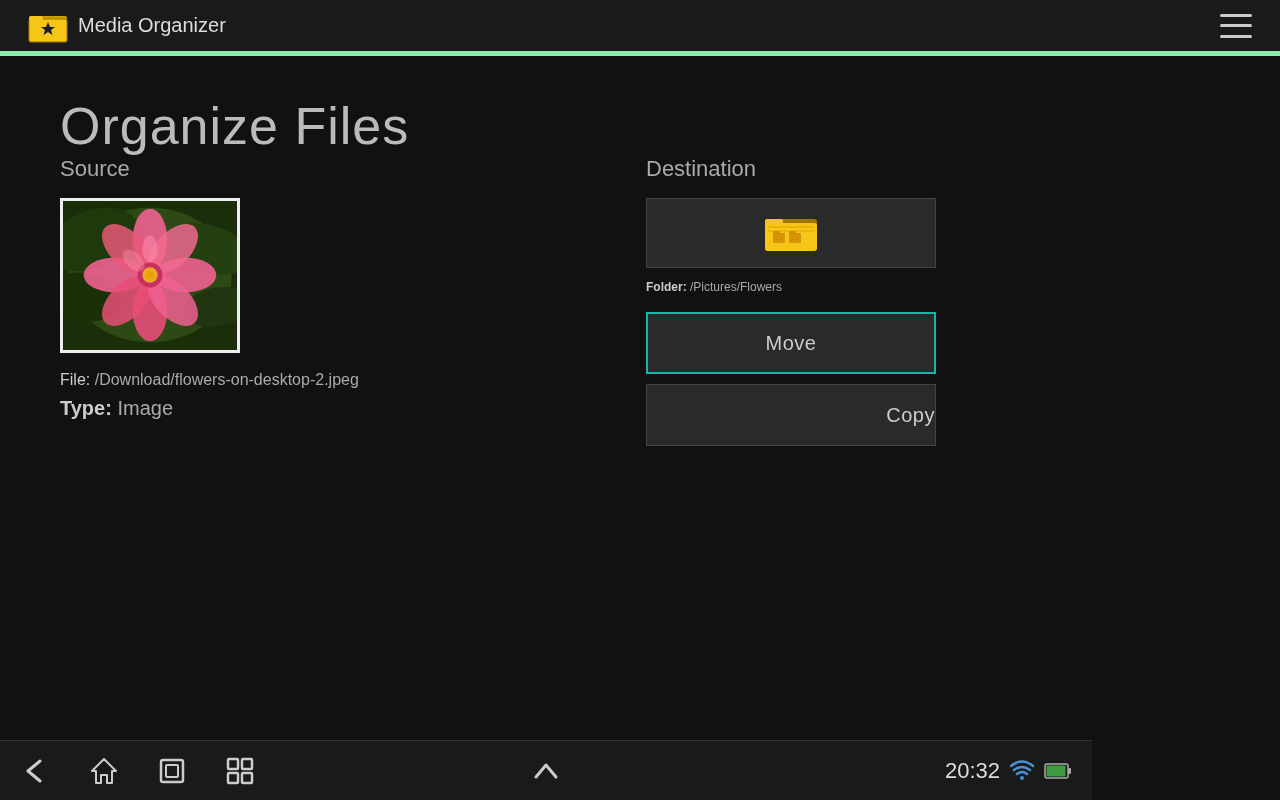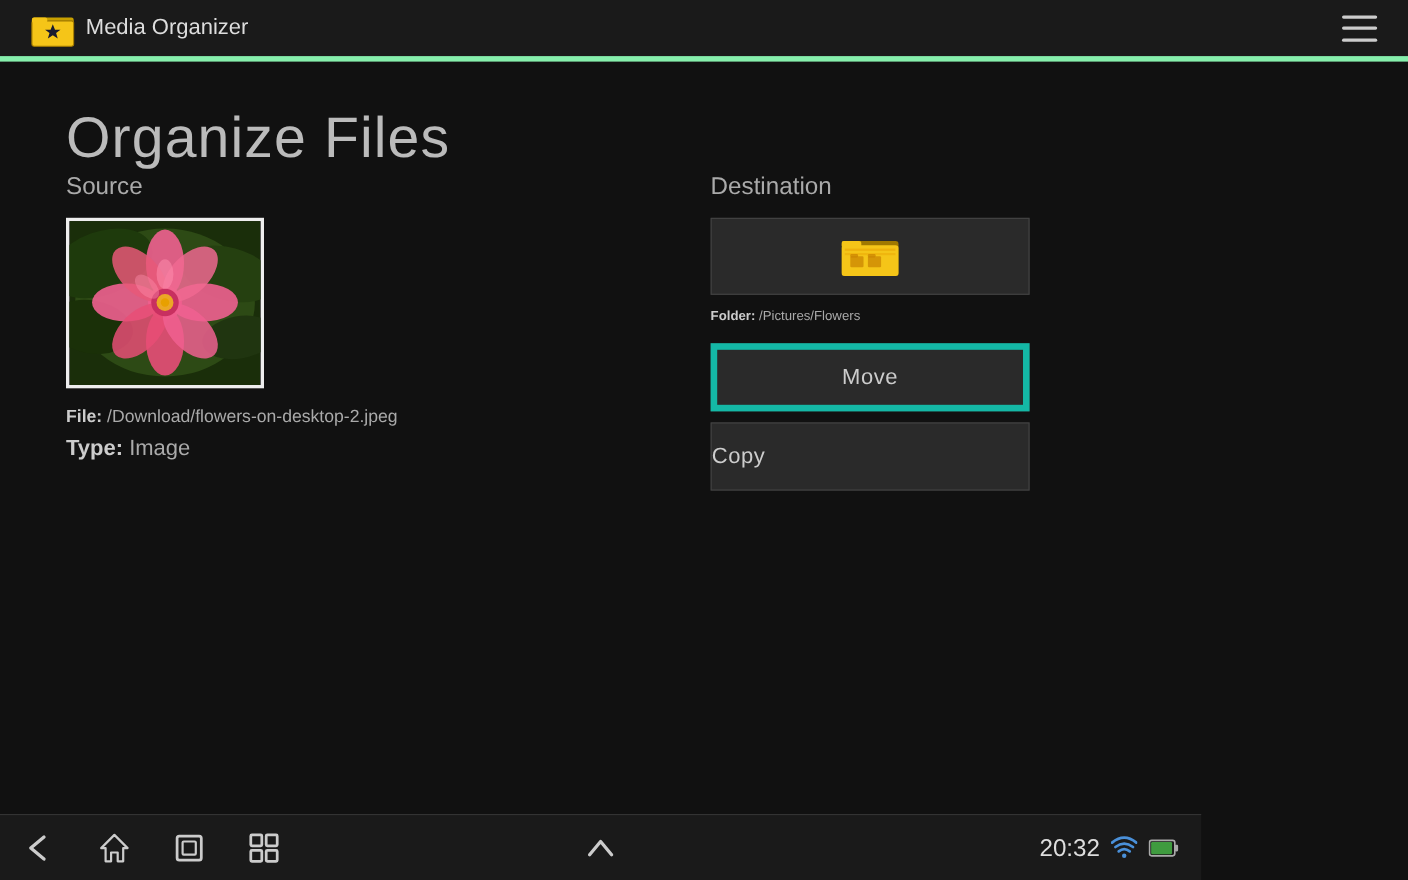--- a/index.html
+++ b/index.html
@@ -104,21 +104,21 @@
     }
 
     #file-path-line {
       font-size: 16px;
       color: #aaa;
       margin-bottom: 8px;
     }
 
     #file-path-line strong {
       color: #ccc;
-      font-weight: 700;
+      font-weight: 400;
     }
 
     #file-type-line {
       font-size: 20px;
       color: #aaa;
     }
 
     #file-type-line strong {
       color: #ccc;
       font-weight: 600;
@@ -161,42 +161,42 @@
 
     #folder-path strong {
       color: #ccc;
       font-weight: 600;
     }
 
     #move-button {
       width: 290px;
       height: 62px;
       background: #2a2a2a;
-      border: 6px solid #14b8a6;
+      border: 2px solid #14b8a6;
       color: #ccc;
       font-size: 20px;
       cursor: pointer;
       display: flex;
       align-items: center;
       justify-content: center;
       margin-bottom: 10px;
       letter-spacing: 0.5px;
     }
 
     #copy-button {
       width: 290px;
       height: 62px;
       background: #2a2a2a;
       border: 1px solid #444;
       color: #ccc;
       font-size: 20px;
       cursor: pointer;
       display: flex;
       align-items: center;
-      justify-content: flex-start;
+      justify-content: flex-end;
       letter-spacing: 0.5px;
     }
 
     
     #bottombar {
       position: absolute;
       bottom: 0;
       left: 0;
       width: 1092px;
       height: 60px;

